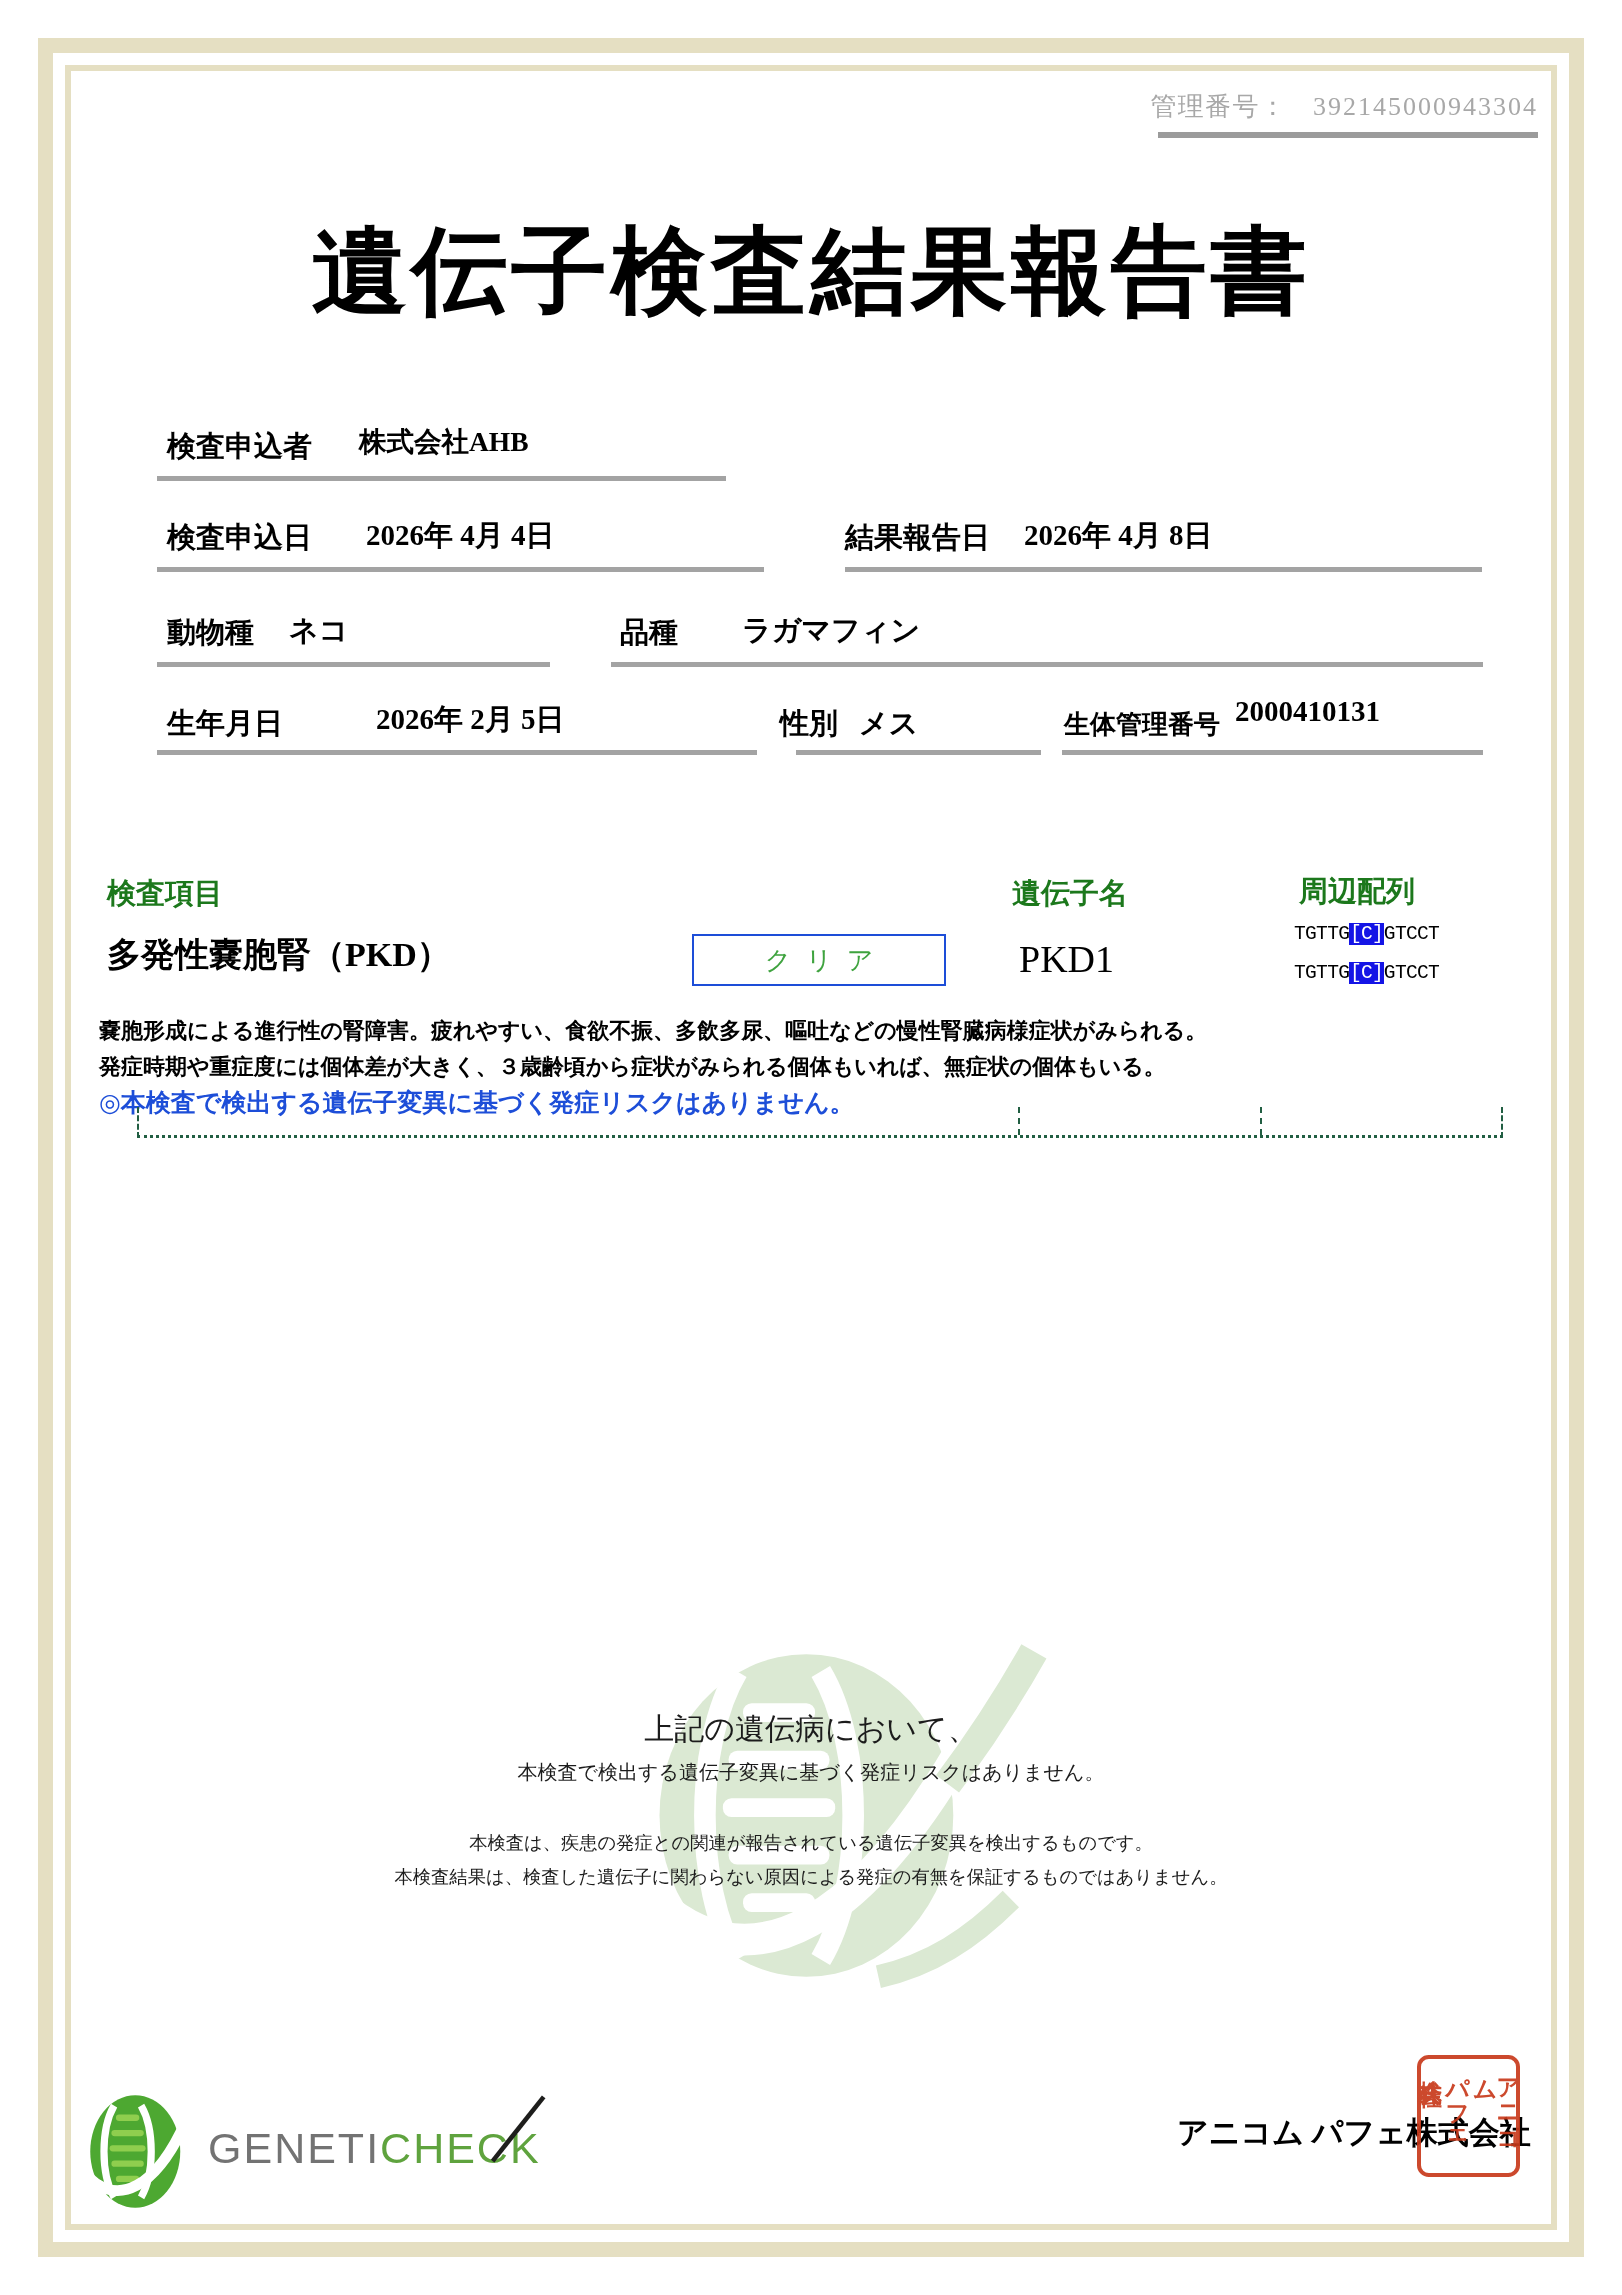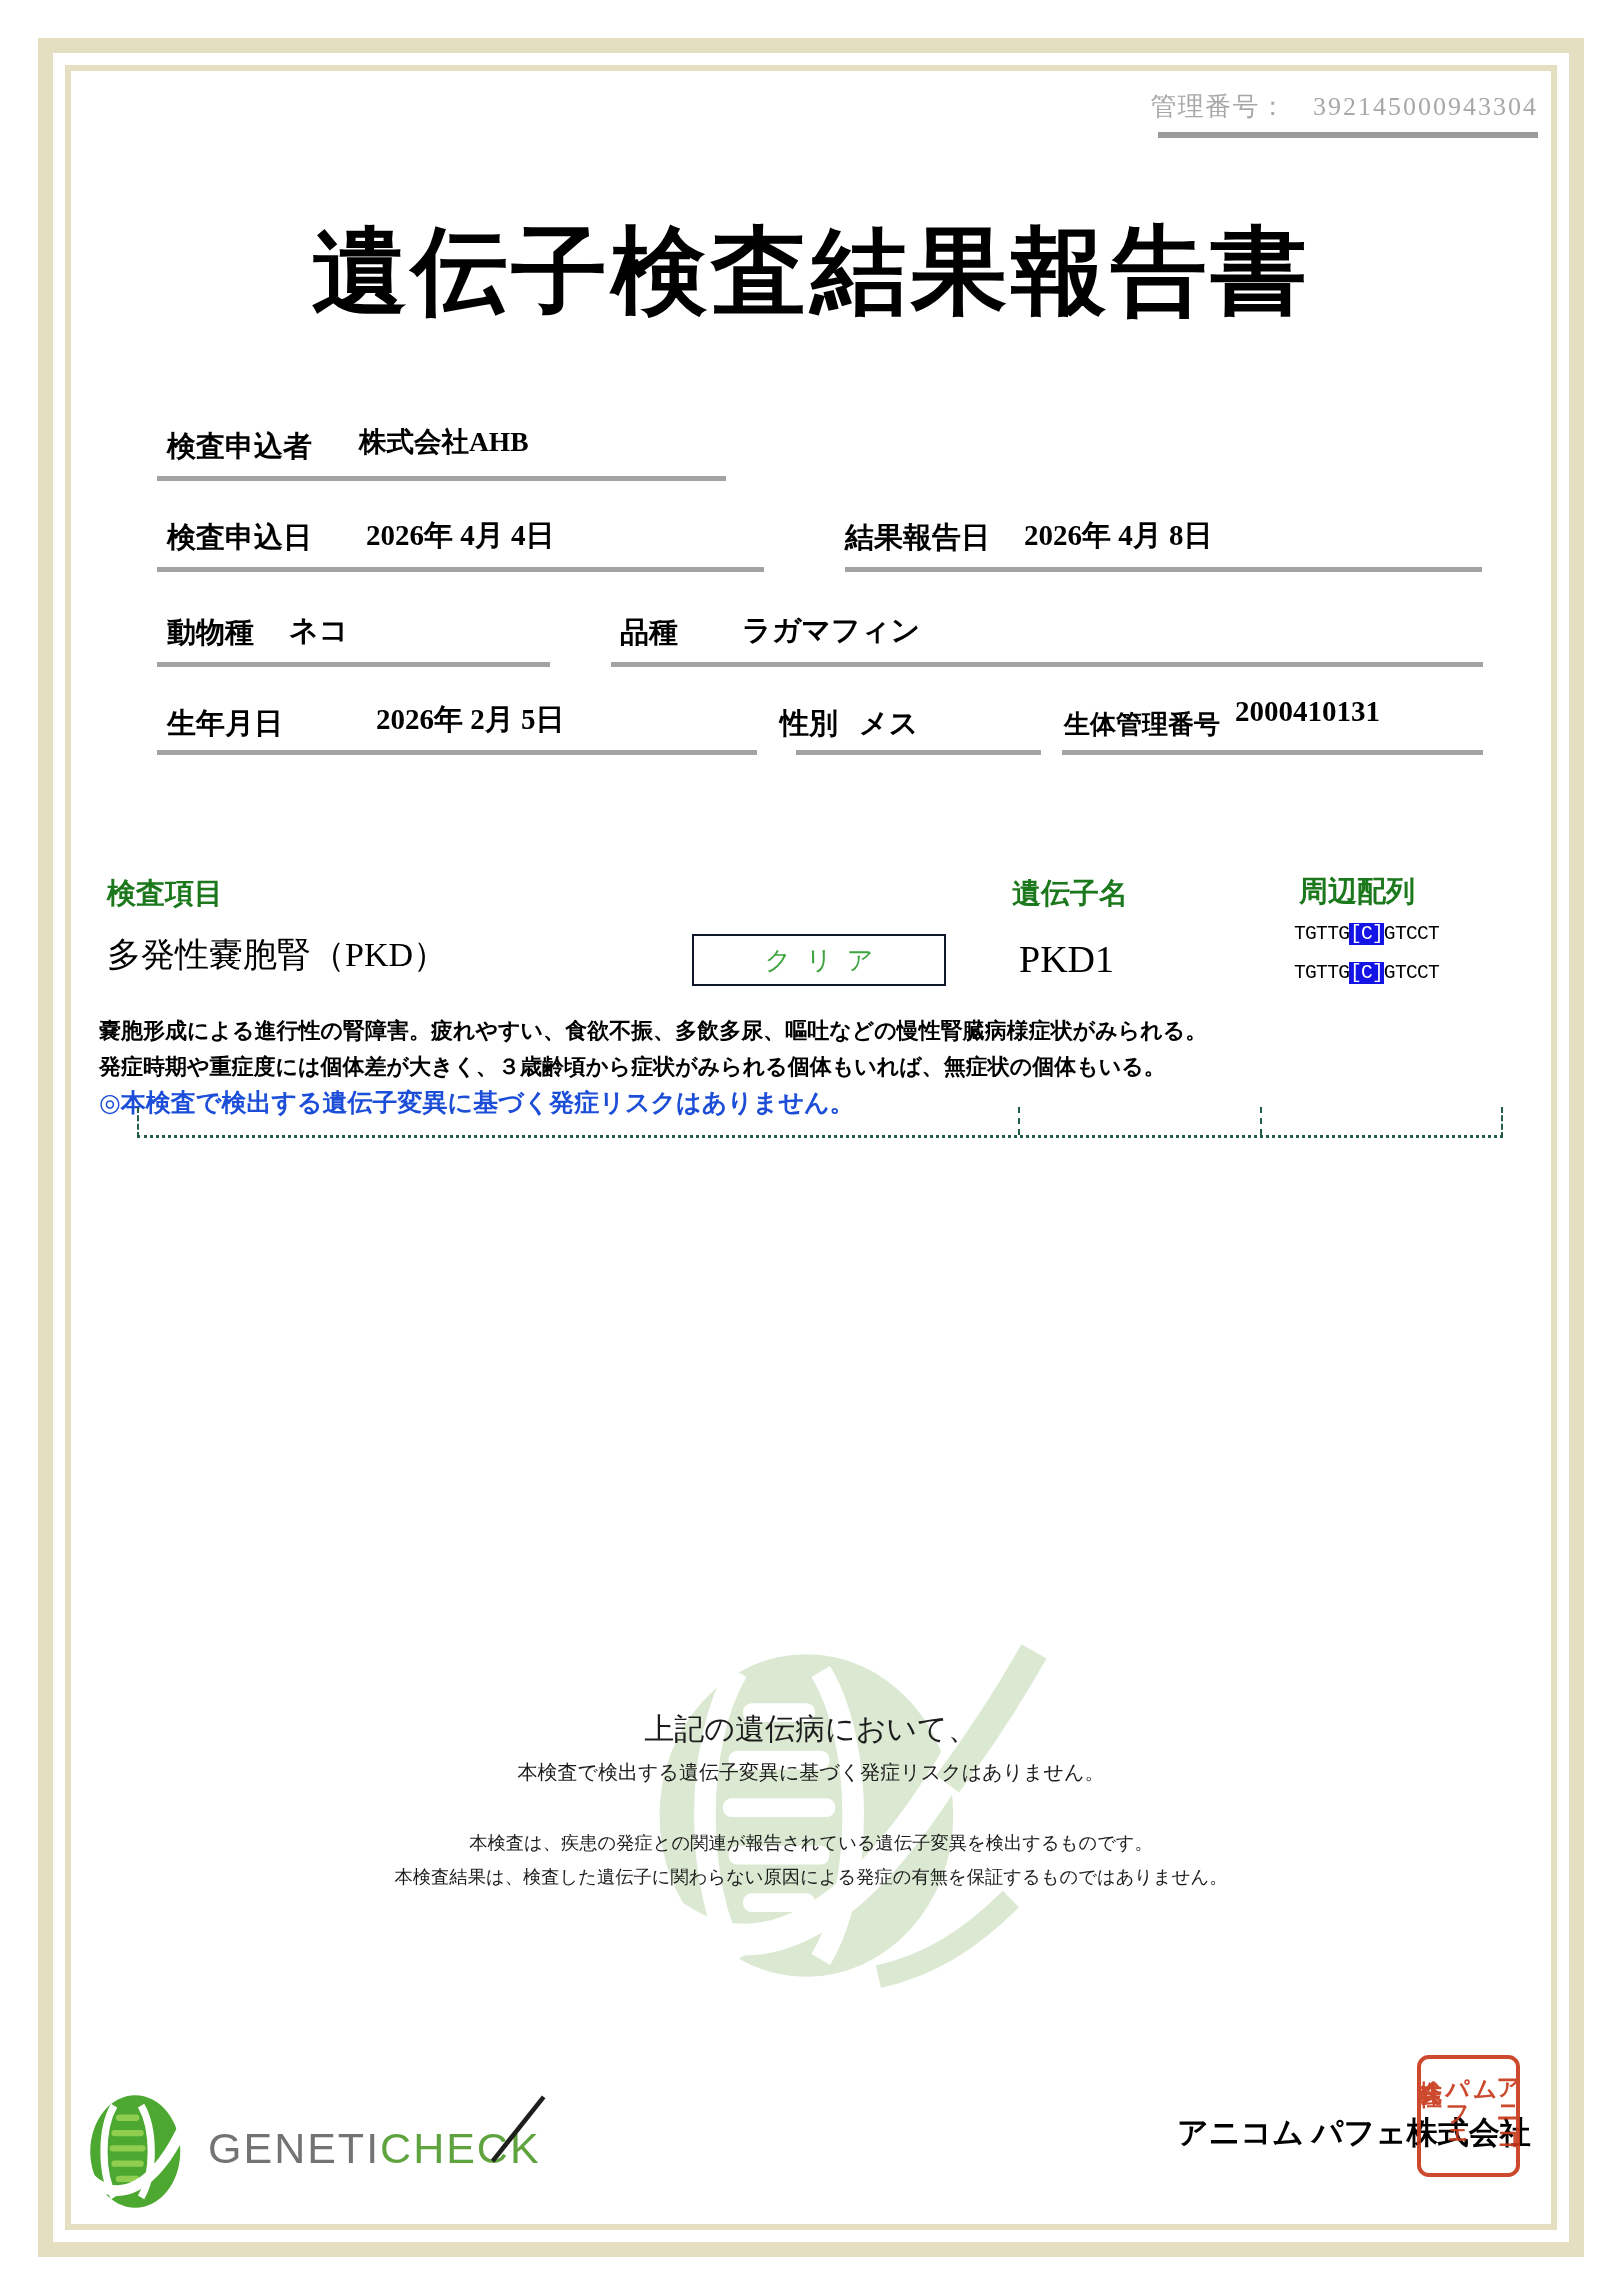--- a/index.html
+++ b/index.html
@@ -17,22 +17,22 @@
   .title{position:absolute;left:0;right:0;top:208px;text-align:center;
          font-size:96px;font-weight:bold;letter-spacing:3.9px;}
 
   
   .lbl{position:absolute;font-size:29px;font-weight:bold;white-space:nowrap;}
   .val{position:absolute;font-size:29px;font-weight:bold;white-space:nowrap;}
   .rule{position:absolute;height:5.2px;background:#a3a3a3;}
 
   
   .hdr-green{position:absolute;font-size:29px;font-weight:bold;color:#1c781c;white-space:nowrap;}
-  .item-name{position:absolute;left:107px;top:932px;font-size:34px;font-weight:normal;white-space:nowrap;}
-  .result-box{position:absolute;left:692px;top:934px;width:250px;height:48px;border:2px solid #0f172a;
+  .item-name{position:absolute;left:107px;top:932px;font-size:34px;font-weight:bold;white-space:nowrap;}
+  .result-box{position:absolute;left:692px;top:934px;width:250px;height:48px;border:2px solid #1d4ed8;
               display:flex;align-items:center;justify-content:center;}
   .result-box span{color:#3fa33f;font-size:26px;letter-spacing:14.4px;text-indent:14.4px;}
   .gene-name{position:absolute;left:1019px;top:937px;font-size:38px;white-space:nowrap;}
   .seq-row{position:absolute;left:1294px;font-family:"Liberation Mono","DejaVu Sans Mono",monospace;
            font-size:19.6px;letter-spacing:-0.7px;white-space:nowrap;}
   .seq-hl{background:#1414e6;color:#fff;padding:0 0.7px;}
 
   .desc{position:absolute;left:99px;font-size:22px;font-weight:bold;white-space:nowrap;}
   .risk-note{position:absolute;left:99px;top:1086px;font-size:25px;font-weight:bold;color:#1d4ed8;white-space:nowrap;}
 

